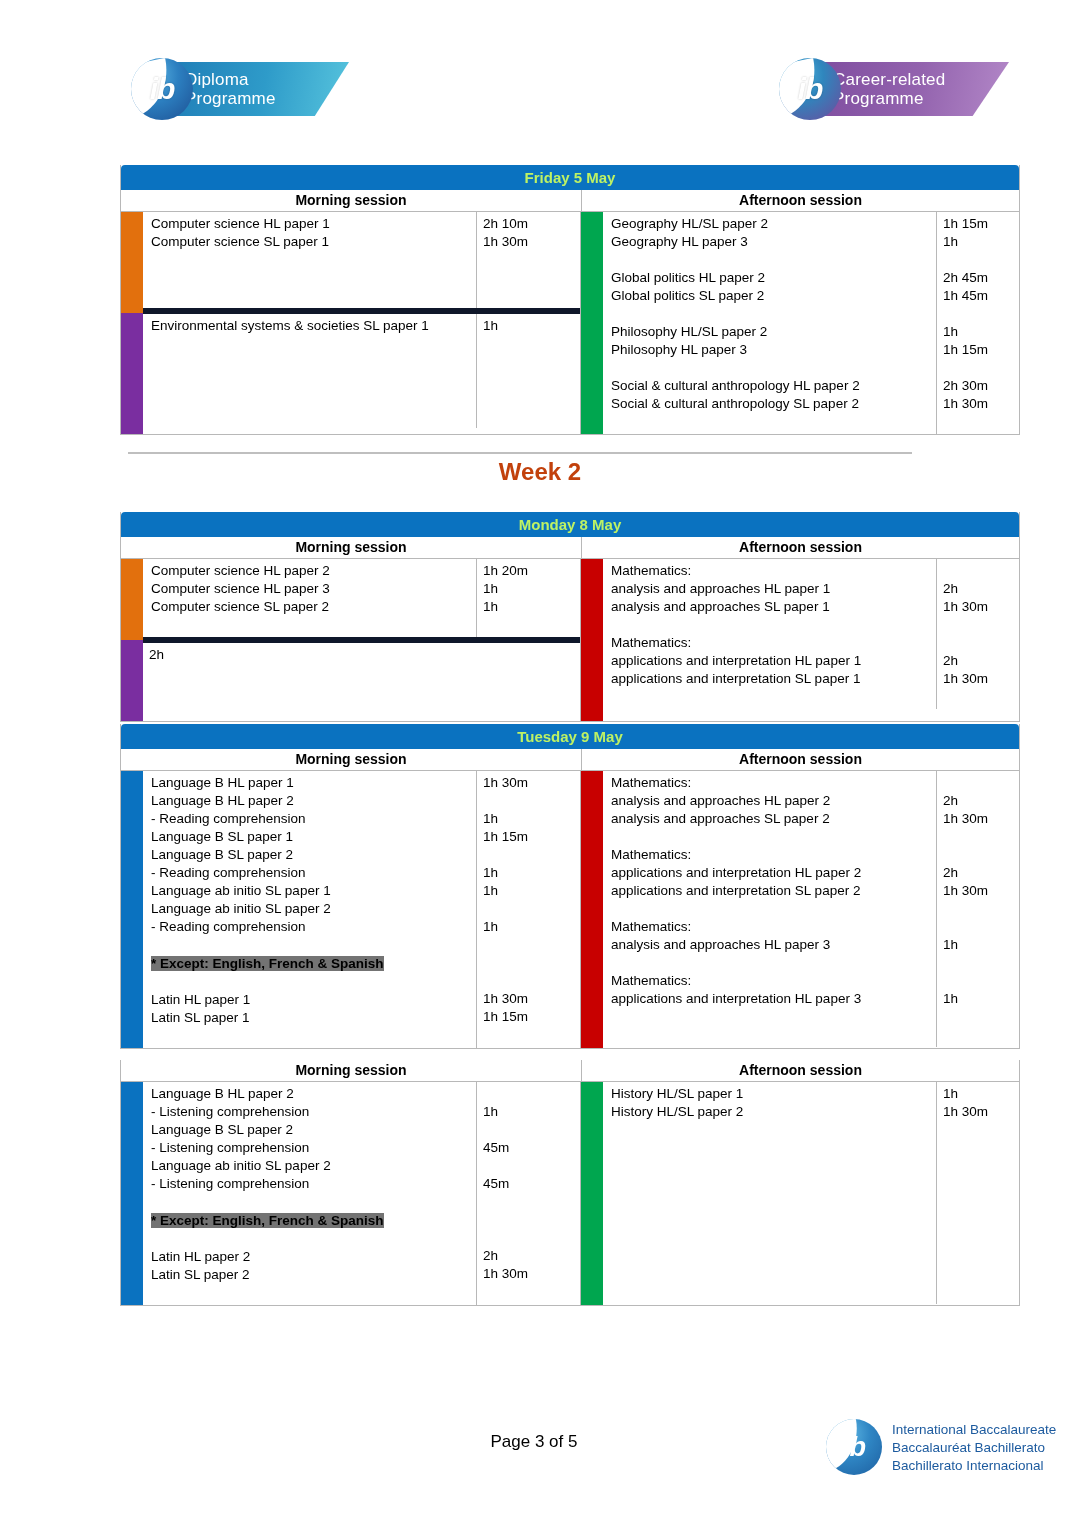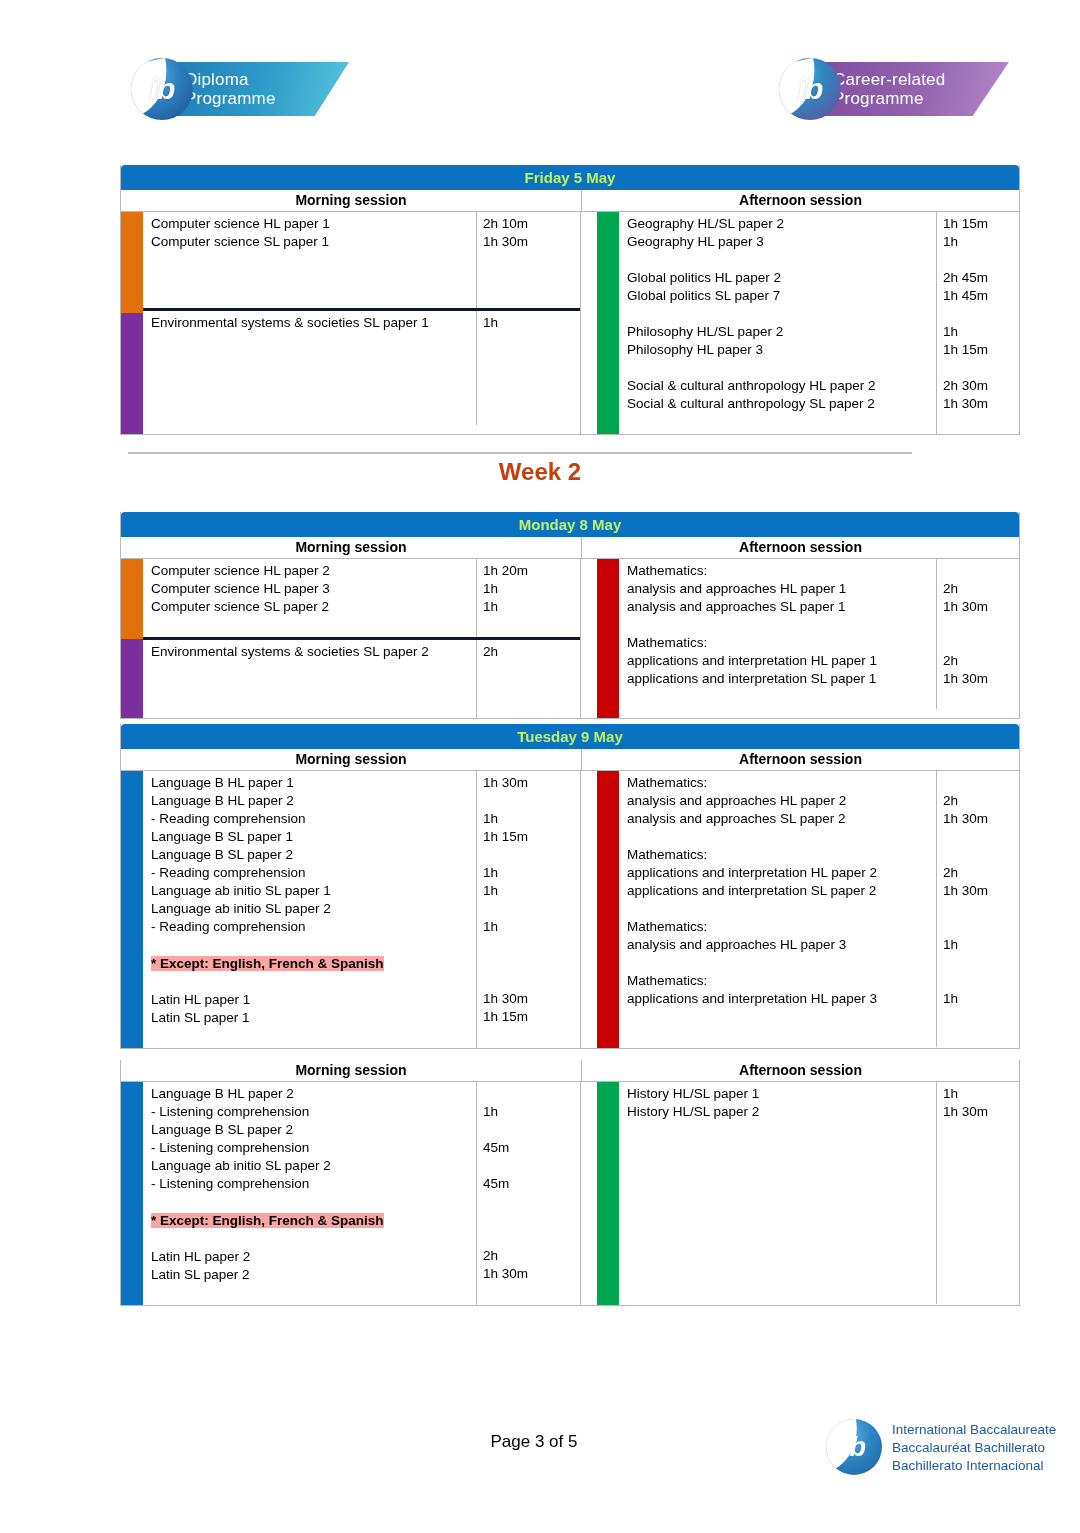--- a/index.html
+++ b/index.html
@@ -154,21 +154,20 @@
     align-items: stretch;
   }
   .half {
     display: flex;
     width: 460px;
     box-sizing: border-box;
   }
   .half.right {
     width: 440px;
     border-left: 1px solid #b8b8b8;
-    padding-left: 16px;
   }
   .colorbar {
     width: 22px;
     flex: 0 0 22px;
   }
   .cell-stack {
     flex: 1;
     display: flex;
     flex-direction: column;
   }
@@ -196,24 +195,24 @@
     font-size: 13.5px;
     line-height: 18px;
     white-space: pre;
     min-height: 18px;
   }
   .ln.blank { color: transparent; }
   .ln.hl {
     font-weight: 700;
     display: inline-block;
   }
-  .ln.hl span { background: #fca5a5; }
+  .ln.hl span { background: #737373; }
 
   
-  .divline { border-bottom: 3px solid #0f172a; }
+  .divline { border-bottom: 6px solid #0f172a; }
 
   
   .page-num {
     position: absolute;
     left: 0; width: 1068px;
     text-align: center;
     font-size: 17px;
     color: #000;
   }
   .logo-ib-footer {
@@ -338,21 +337,21 @@
           <div style="display: flex; flex-direction: column; width: 22px; flex: 0 0 22px;">
             <div class="colorbar" style="background: rgb(0, 166, 79); flex: 12 0 auto;"></div>
           </div>
           <div class="cell-stack">
             <div class="subrow">
               <div class="subject-col">
                 <div class="ln">Geography HL/SL paper 2</div>
                 <div class="ln">Geography HL paper 3</div>
                 <div class="ln blank">&nbsp;</div>
                 <div class="ln">Global politics HL paper 2</div>
-                <div class="ln">Global politics SL paper 7</div>
+                <div class="ln">Global politics SL paper 2</div>
                 <div class="ln blank">&nbsp;</div>
                 <div class="ln">Philosophy HL/SL paper 2</div>
                 <div class="ln">Philosophy HL paper 3</div>
                 <div class="ln blank">&nbsp;</div>
                 <div class="ln">Social &amp; cultural anthropology HL paper 2</div>
                 <div class="ln">Social &amp; cultural anthropology SL paper 2</div>
                 <div class="ln blank">&nbsp;</div>
               </div>
               <div class="dur-col">
                 <div class="ln">1h 15m</div>
@@ -394,26 +393,20 @@
                 <div class="ln blank">&nbsp;</div>
               </div>
               <div class="dur-col">
                 <div class="ln">1h 20m</div>
                 <div class="ln">1h</div>
                 <div class="ln">1h</div>
                 <div class="ln blank">&nbsp;</div>
               </div>
             </div>
             <div class="subrow">
-              <div class="subject-col">
-                <div class="ln">Environmental systems &amp; societies SL paper 2</div>
-                <div class="ln blank">&nbsp;</div>
-                <div class="ln blank">&nbsp;</div>
-                <div class="ln blank">&nbsp;</div>
-              </div>
               <div class="dur-col">
                 <div class="ln">2h</div>
                 <div class="ln blank">&nbsp;</div>
                 <div class="ln blank">&nbsp;</div>
                 <div class="ln blank">&nbsp;</div>
               </div>
             </div>
           </div>
         </div>
         <div class="half right">

